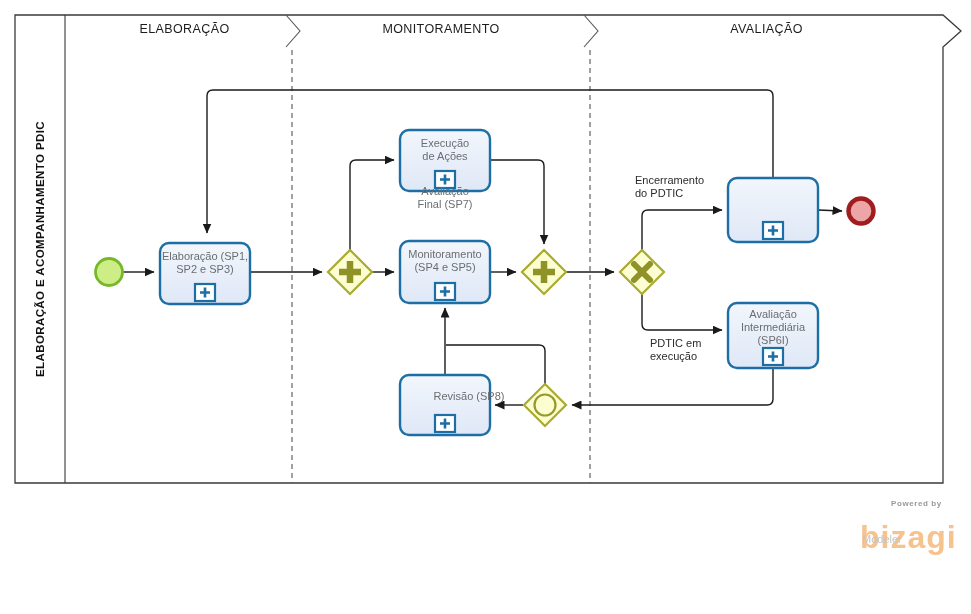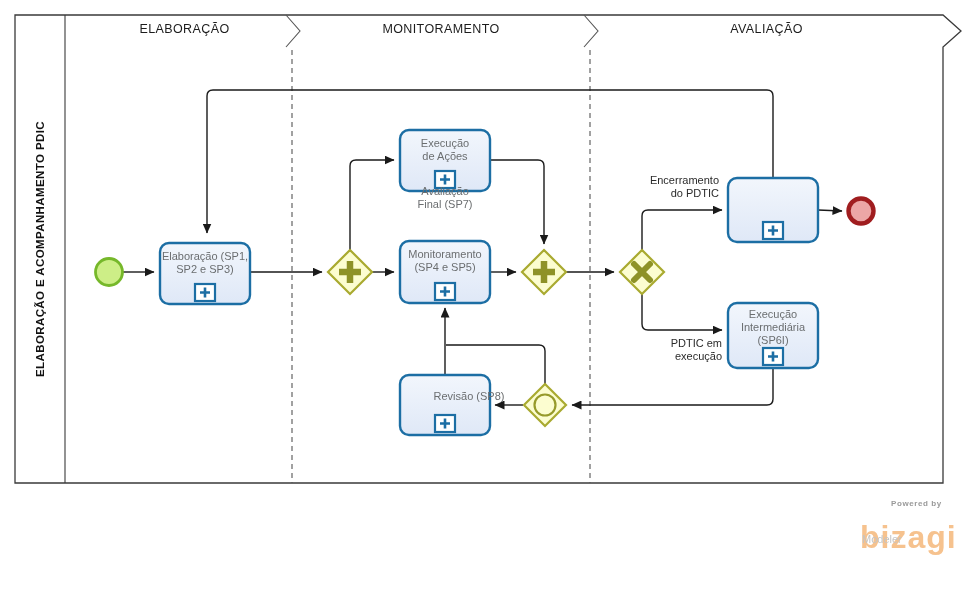--- a/index.html
+++ b/index.html
@@ -17,21 +17,21 @@
     display:flex;align-items:center;justify-content:center;
   }
   .pool-title{
     transform:rotate(-90deg);white-space:nowrap;font-size:11.5px;font-weight:bold;
     color:#111;letter-spacing:0.4px;
   }
   .task-label{
     position:absolute;text-align:center;font-size:11px;line-height:13px;color:#6b6e70;
   }
   .edge-label{
-    position:absolute;text-align:right;font-size:11px;line-height:13px;color:#2b2b2b;
+    position:absolute;text-align:left;font-size:11px;line-height:13px;color:#2b2b2b;
   }
   .logo-powered{
     position:absolute;left:891px;top:499px;font-size:8px;font-weight:bold;
     color:#9a9a9a;letter-spacing:0.6px;
   }
   .logo-brand{
     position:absolute;left:860px;top:522px;font-size:32px;font-weight:700;
     color:#f6c28e;letter-spacing:1px;line-height:30px;
   }
   .logo-product{
@@ -139,21 +139,21 @@
   </div>
 
   <div class="milestone-label" style="left:65px;width:227px;padding-left:6px;">ELABORAÇÃO</div>
   <div class="milestone-label" style="left:292px;width:298px;">MONITORAMENTO</div>
   <div class="milestone-label" style="left:590px;width:353px;">AVALIAÇÃO</div>
 
   <div class="task-label" style="left:161px;top:250px;width:88px;">Elaboração (SP1, SP2 e SP3)</div>
   <div class="task-label" style="left:417px;top:137px;width:56px;text-align:center;">Execução de Ações</div>
   <div class="task-label" style="left:402px;top:248px;width:86px;">Monitoramento (SP4 e SP5)</div>
   <div class="task-label" style="left:415px;top:185px;width:60px;">Avaliação Final (SP7)</div>
-  <div class="task-label" style="left:731px;top:308px;width:84px;">Execução Intermediária (SP6I)</div>
+  <div class="task-label" style="left:731px;top:308px;width:84px;">Avaliação Intermediária (SP6I)</div>
   <div class="task-label" style="left:402px;top:390px;width:86px;padding-left:24px;">Revisão (SP8)</div>
 
   <div class="edge-label" style="left:635px;top:174px;width:84px;">Encerramento do PDTIC</div>
   <div class="edge-label" style="left:650px;top:337px;width:72px;">PDTIC em execução</div>
 
   <div class="logo-powered">Powered by</div>
   <div class="logo-brand">bizagi</div>
   <div class="logo-product">Modeler</div>
 
 </div>

